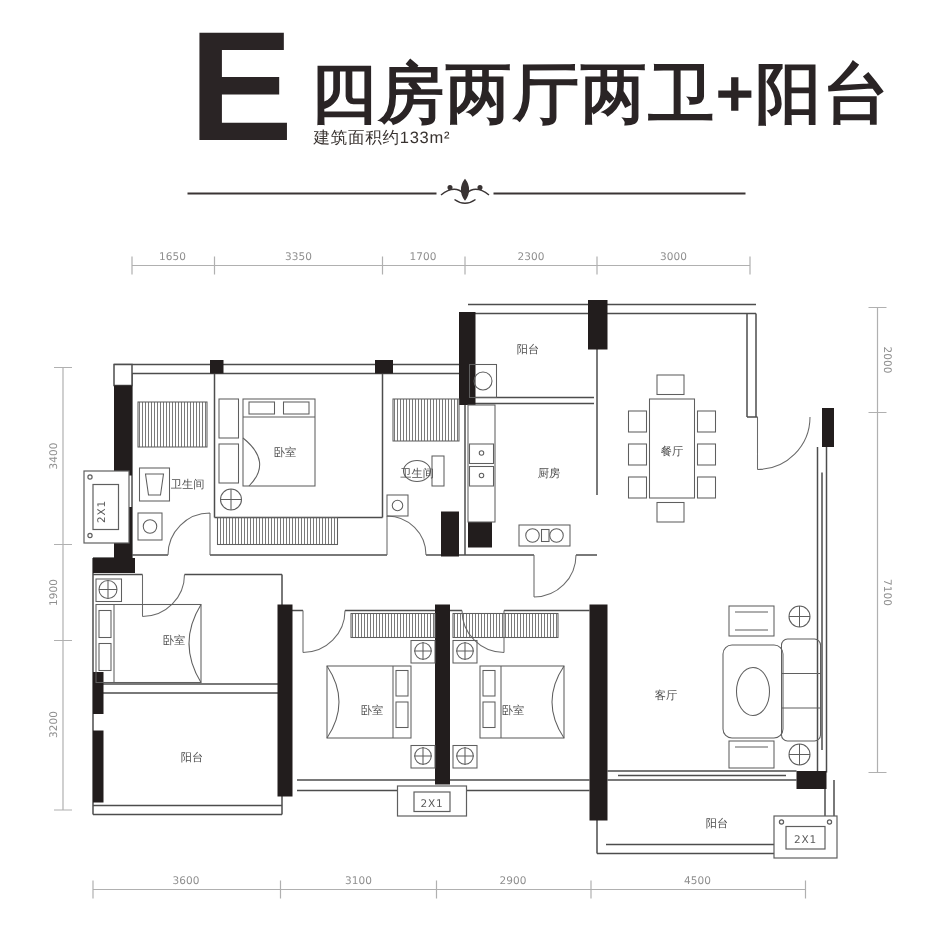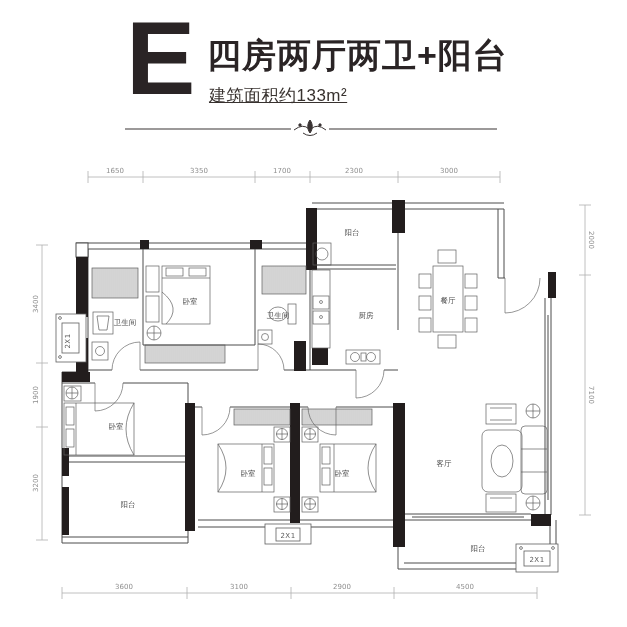--- a/index.html
+++ b/index.html
@@ -1,24 +1,24 @@
 <!DOCTYPE html>
 <html><head>
 <meta charset="utf-8">
 <style>
   html,body{margin:0;padding:0;background:#ffffff;}
   body{width:627px;height:627px;position:relative;overflow:hidden;
        font-family:"Liberation Sans","DejaVu Sans",sans-serif;color:#2a2425;}
   .stage{position:absolute;inset:0;}
   .hdr-e{position:absolute;left:126px;top:14px;font-size:104px;line-height:0.86;
          font-weight:800;color:#2a2425;letter-spacing:-2px;}
-  .hdr-title{position:absolute;left:207px;top:33px;font-size:34px;font-weight:800;
+  .hdr-title{position:absolute;left:207px;top:33px;font-size:44px;font-weight:800;
          color:#2a2425;letter-spacing:1px;white-space:nowrap;}
-  .hdr-sub{position:absolute;left:209px;top:84px;font-size:17px;font-weight:400;
-         color:#38322f;letter-spacing:0.5px;text-decoration:underline;}
+  .hdr-sub{position:absolute;left:209px;top:84px;font-size:11px;font-weight:400;
+         color:#38322f;letter-spacing:0.5px;}
   svg{position:absolute;left:0;top:0;}
   svg text{font-family:"DejaVu Sans","Liberation Sans",sans-serif;}
   .room-lb{font-size:7.5px;fill:#4f4f4f;}
   .dim-lb{font-size:7px;fill:#8f8f8f;}
   .ac-lb{font-size:7px;fill:#5a5a5a;letter-spacing:0.5px;}
 </style>
 </head>
 <body>
 
 <div class="stage">

